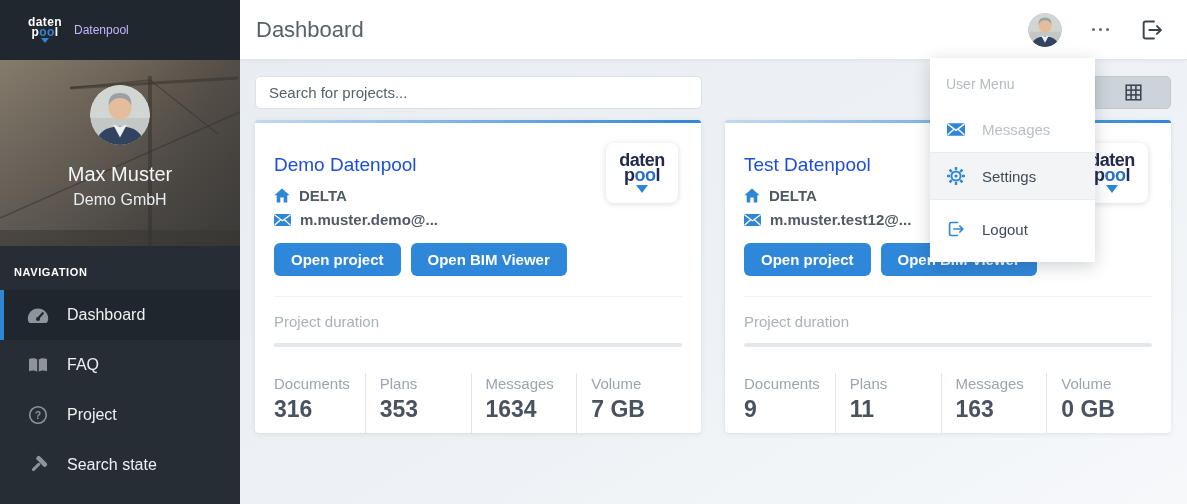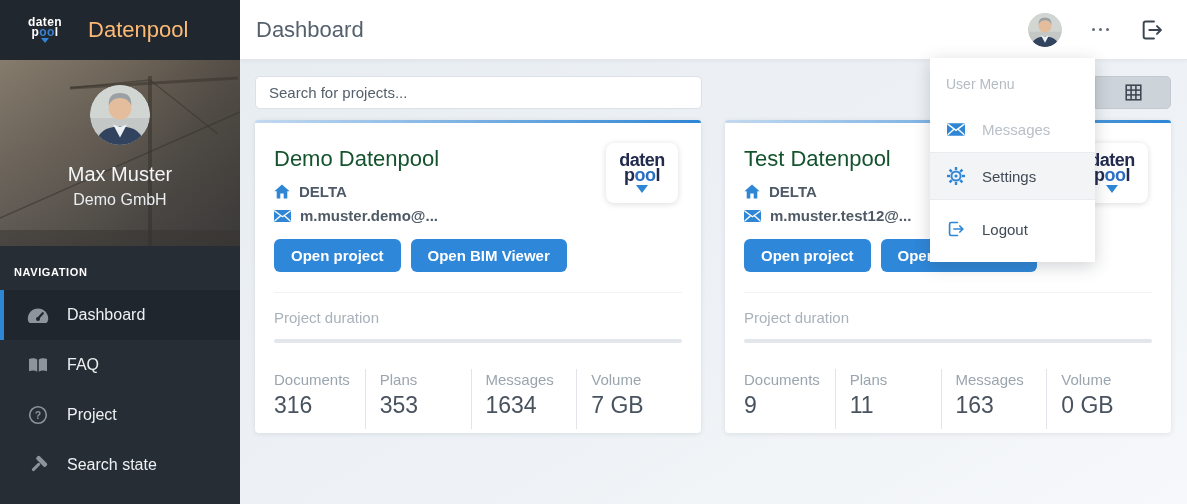--- a/index.html
+++ b/index.html
@@ -5,21 +5,21 @@
   * { box-sizing: border-box; margin: 0; padding: 0; }
   html,body { width:1187px; height:504px; font-family:"Liberation Sans", sans-serif; }
   .app { position:relative; width:1187px; height:504px; overflow:hidden; background:#eef2f6; }
 
   
   .sidebar { position:absolute; left:0; top:0; width:240px; height:504px; background:#272d35; z-index:20; }
   .brand { height:60px; background:#21272f; display:flex; align-items:center; padding-left:28px; cursor:pointer; }
   .logomark { display:flex; flex-direction:column; align-items:center; color:#fff; font-weight:700; font-size:12px; line-height:10px; letter-spacing:.4px; }
   .logomark .oo { color:#3b82d0; }
   .pin { width:0; height:0; border-left:4px solid transparent; border-right:4px solid transparent; border-top:5px solid #2e86d5; margin-top:1px; }
-  .brand-name { color:#fdba74; font-size:22px; margin-left:26px; font-weight:400; }
+  .brand-name { color:#c4b5fd; font-size:12px; margin-left:12px; font-weight:400; }
 
   .profile { position:relative; height:186px; overflow:hidden;
     background:linear-gradient(115deg,#ab9a82 0%,#8a7a66 40%,#675c4e 70%,#51483d 100%); }
   .crane { position:absolute; inset:0; width:100%; height:100%; }
   .overlay { position:absolute; inset:0; background:linear-gradient(rgba(39,45,53,.28),rgba(39,45,53,.52)); }
   .avatar-lg { position:absolute; left:50%; transform:translateX(-50%); top:25px; width:60px; height:60px; border-radius:50%; overflow:hidden; z-index:2; cursor:pointer; }
   .uname { position:absolute; top:103px; width:100%; text-align:center; color:#f3f5f6; font-size:20px; z-index:2; }
   .ucompany { position:absolute; top:131px; width:100%; text-align:center; color:#e9edf0; font-size:16px; z-index:2; }
 
   .navhead { margin:20px 0 12px 14px; font-size:11px; font-weight:700; color:#ffffff; letter-spacing:.6px; }
@@ -41,37 +41,37 @@
     background:linear-gradient(150deg,#e8edf2 0%,#eef2f6 55%,#f7f9fb 100%); z-index:1; }
   .search { position:absolute; left:15px; top:16px; width:447px; height:33px; border:1px solid #dbe1e7; border-radius:5px; padding:0 13px; font-size:15px; color:#3f4a56; font-family:inherit; background:#fff; outline:none; }
   .search::placeholder { color:#55606b; opacity:1; }
   .select { position:absolute; left:487px; top:16px; width:368px; height:33px; background:#fff; border:1px solid #dbe1e7; border-radius:5px 0 0 5px; display:flex; align-items:center; padding:0 13px; font-size:15px; color:#3f4a56; cursor:pointer; }
   .gridbtn { position:absolute; left:855px; top:16px; width:76px; height:33px; background:#ccd3d9; border:1px solid #c2c9d0; border-radius:0 5px 5px 0; display:flex; align-items:center; justify-content:center; cursor:pointer; }
 
   
   .card { position:absolute; top:60px; width:446px; height:313px; background:#fff; border-radius:4px; box-shadow:0 1px 5px rgba(60,70,85,.12); padding:0 19px; }
   .card::before { content:""; position:absolute; left:0; top:0; right:0; height:3px; background:linear-gradient(90deg,#c3d9f0,#2e86d5); border-radius:4px 4px 0 0; }
   .card1 { left:15px; } .card2 { left:485px; }
-  .ctitle { margin-top:26px; font-size:22px; color:#14532d; }
+  .ctitle { margin-top:34px; font-size:19px; color:#1d4ed8; }
   .clogo { position:absolute; top:23px; right:23px; width:72px; height:60px; background:#fff; border-radius:8px; box-shadow:0 1px 6px rgba(0,0,0,.14); display:flex; flex-direction:column; align-items:center; justify-content:center; }
   .clogo .lg { display:flex; flex-direction:column; align-items:center; color:#222a4e; font-weight:800; font-size:18px; line-height:15px; letter-spacing:-.5px; }
   .clogo .oo { color:#2c6fc4; }
   .clogo .pin { border-left-width:6px; border-right-width:6px; border-top-width:8px; margin-top:2px; }
   .crow { display:flex; align-items:center; gap:9px; margin-top:11px; font-size:15px; color:#4f5a66;font-weight:bold; }
   .crow + .crow { margin-top:7px; }
   .btnrow { display:flex; gap:10px; margin-top:15px; }
   .btn { background:#2e87d8; color:#fff; border:none; border-radius:6px; font-size:15px; font-weight:600; padding:0 17px; height:33px; font-family:inherit; cursor:pointer; }
   .duration { margin-top:20px; border-top:1px solid #f0f2f4; padding-top:16px; }
   .dlabel { font-size:15px; color:#a9b2bb; }
   .dbar { height:4px; background:#e3e6ea; border-radius:2px; margin-top:13px; }
   .stats { display:flex; margin-top:26px; }
   .stat { flex:1; border-left:1px solid #e1e5e9; padding:2px 0 10px 14px; }
   .stat:first-child { border-left:none; padding-left:0; }
   .slabel { font-size:15px; color:#9aa5af; }
-  .svalue { font-size:23px; font-weight:400; color:#49535f; margin-top:4px; }
+  .svalue { font-size:23px; font-weight:700; color:#49535f; margin-top:4px; }
 
   
   .menu { position:absolute; left:930px; top:58px; width:165px; background:#fff; box-shadow:0 4px 16px rgba(40,50,60,.22); z-index:50; padding:10px 0; }
   .mhead { padding:8px 16px 14px; font-size:14px; color:#b3bbc3; }
   .mitem { display:flex; align-items:center; gap:16px; height:46px; padding:0 16px; font-size:15px; color:#3f4a56; cursor:pointer; }
   .mitem .micon { width:20px; display:flex; justify-content:center; }
   .mitem.disabled .mlabel { color:#b9c0c8; }
   .mitem.hovered { background:#f3f4f6; }
   .mdiv { height:1px; background:#e9ebee; }
   .mdiv2 { margin-bottom:6px; }

